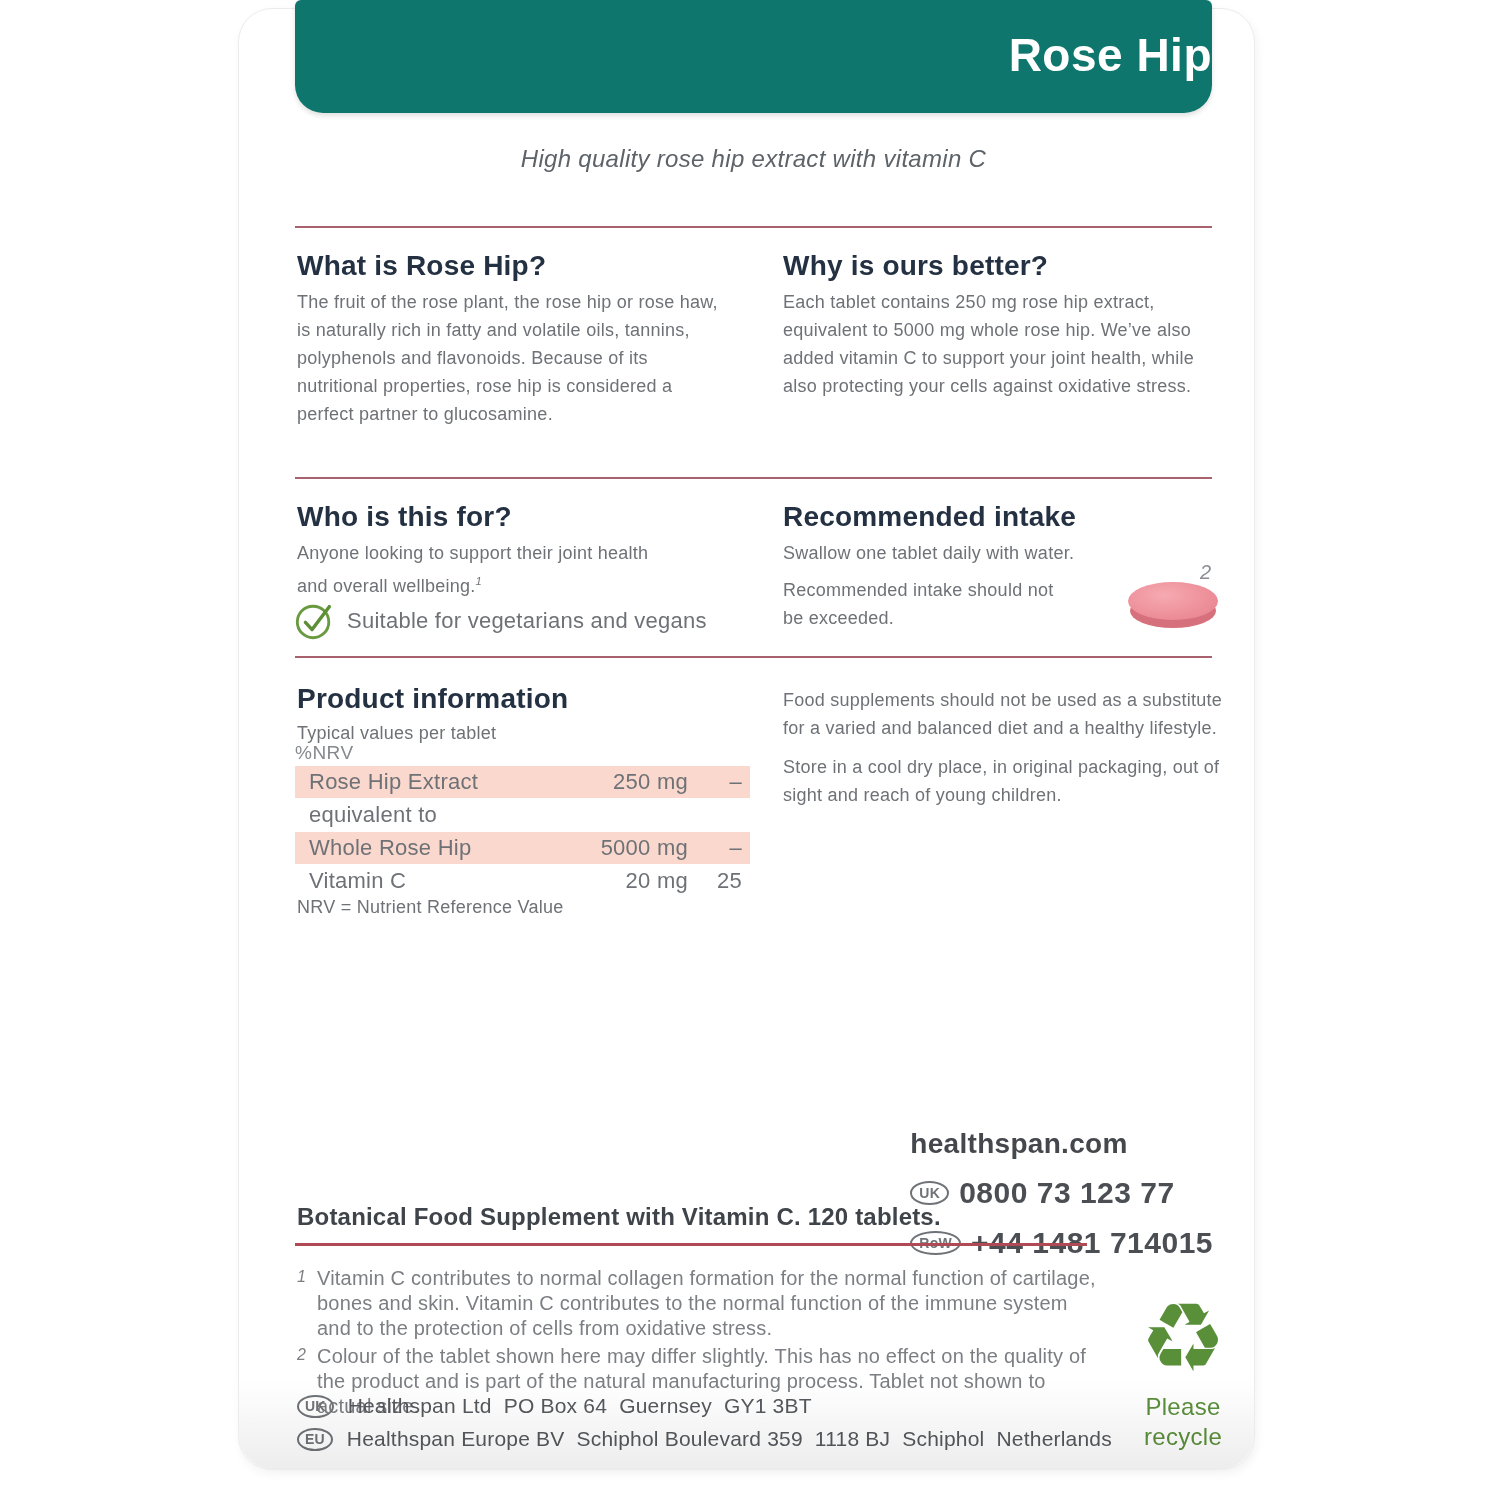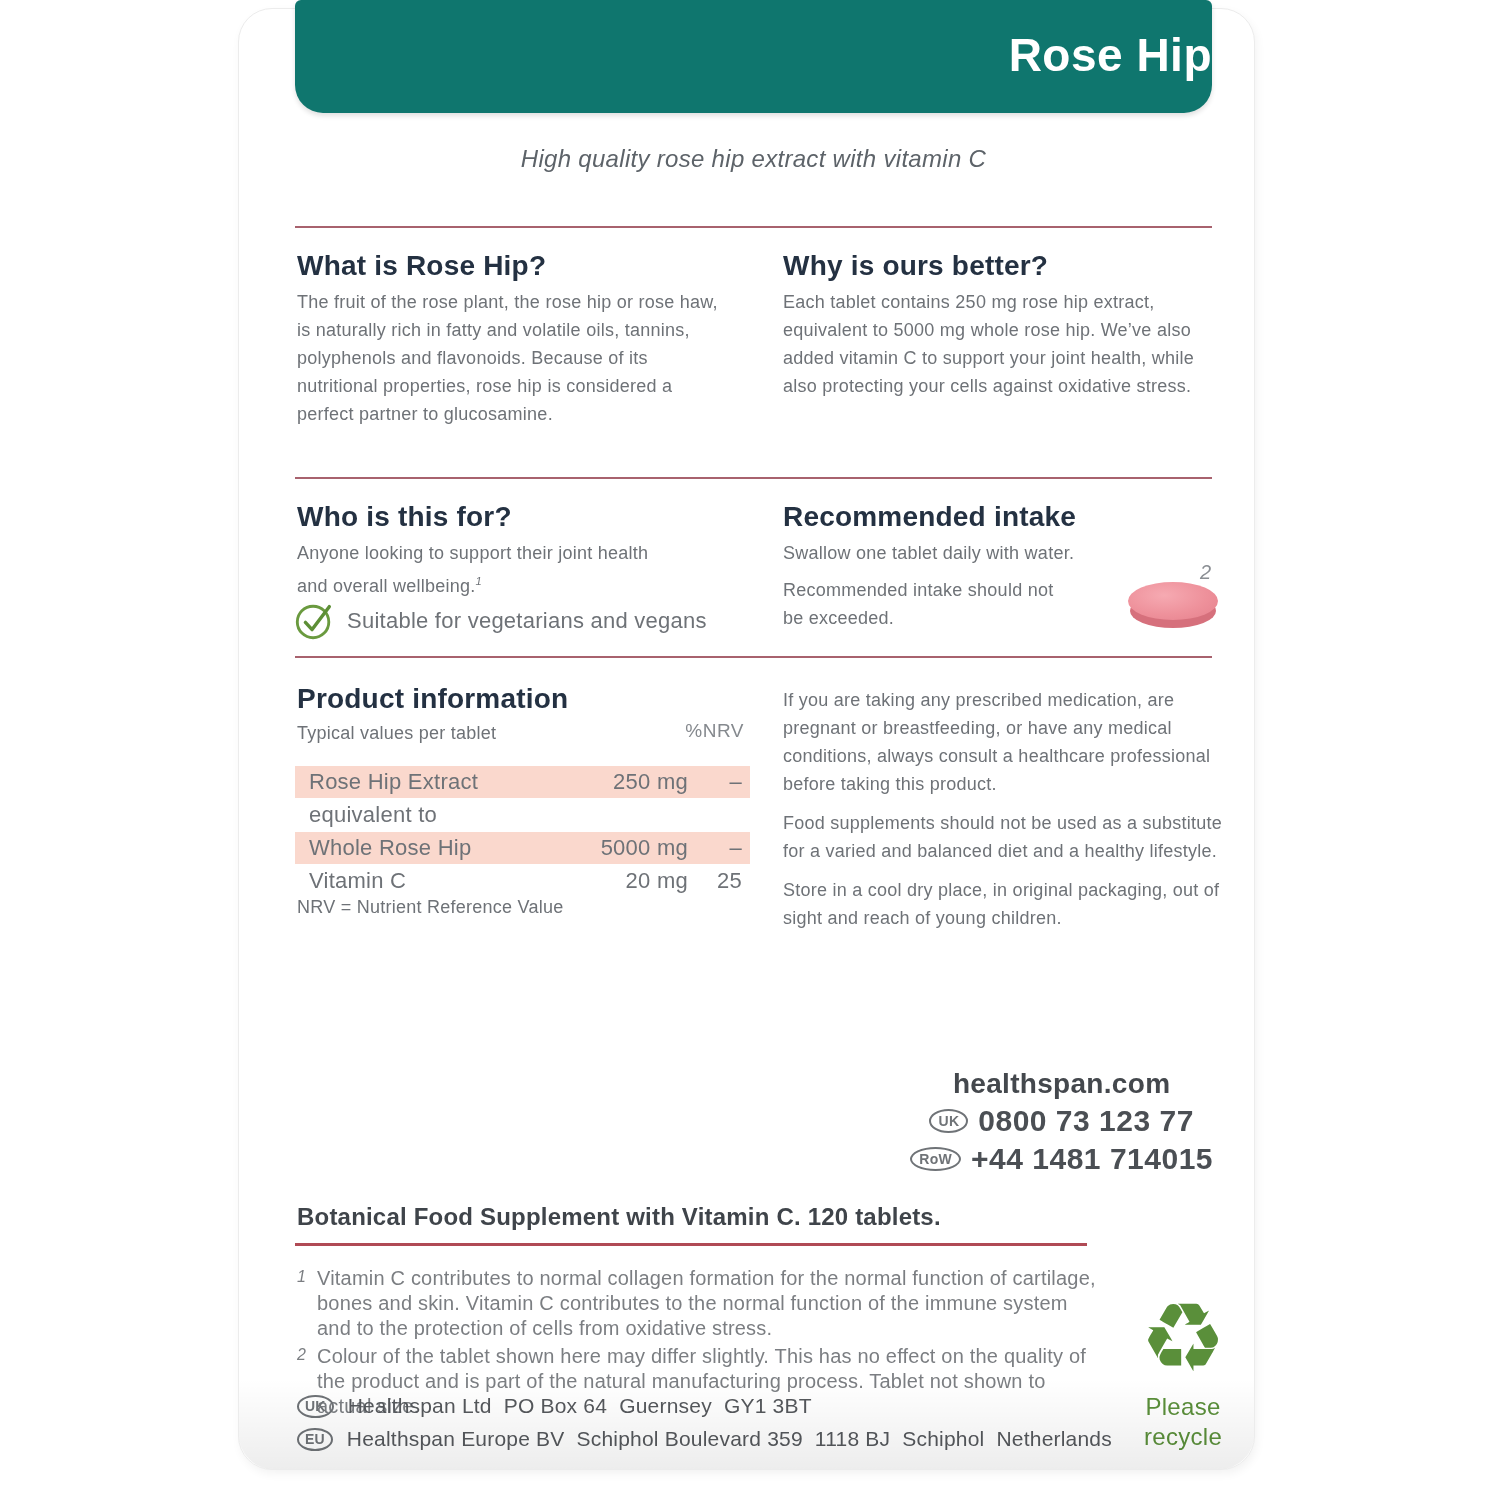--- a/index.html
+++ b/index.html
@@ -114,44 +114,44 @@
   }
   .tablet-ref {
     position: absolute; left: 1200px; top: 561px;
     font-size: 20px; font-style: italic; color: #8a8e93;
   }
 
   
   .product-heading    { position: absolute; left: 297px; top: 683px; }
   .product-subheading { position: absolute; left: 297px; top: 719px; }
   .nrv-header {
-    position: absolute; left: 295px; top: 720px; width: 455px;
-    text-align: right; color: #85898e; font-size: 19px; letter-spacing: 0.5px;
+    position: absolute; left: 295px; top: 742px; width: 455px;
+    color: #85898e; font-size: 19px; letter-spacing: 0.5px;
     padding-right: 6px;
   }
   .pi-table { position: absolute; left: 295px; top: 766px; width: 455px; }
   .pi-row {
     display: flex; align-items: center;
     height: 32px; margin-bottom: 1px;
     color: #6e7277; font-size: 22px; letter-spacing: 0.25px;
   }
   .pi-row.highlight { background: #fad8cd; }
   .pi-label  { flex: 1; padding-left: 14px; }
   .pi-amount { width: 112px; text-align: right; }
   .pi-nrv    { width: 62px; text-align: right; padding-right: 8px; }
   .nrv-note  { position: absolute; left: 297px; top: 893px; }
 
   
   .advisory { position: absolute; left: 783px; top: 686px; width: 442px; }
   .advisory p { margin-bottom: 11px; }
 
   
   .contact {
-    position: absolute; right: 287px; top: 1068px;
-    display: flex; flex-direction: column; align-items: center; gap: 4px;
+    position: absolute; right: 287px; top: 1128px;
+    display: flex; flex-direction: column; align-items: flex-start; gap: 16px;
   }
   .website { color: #44484d; font-size: 28px; font-weight: 700; letter-spacing: 0.3px; }
   .phone-row { display: flex; align-items: center; gap: 10px; }
   .phone { color: #4b4f54; font-size: 30px; font-weight: 700; letter-spacing: 0.5px; }
   .badge {
     display: inline-flex; align-items: center; justify-content: center;
     border: 2px solid #6f7377; border-radius: 50%;
     color: #6f7377; font-weight: 600;
     padding: 0 7px; height: 24px; min-width: 38px;
     font-size: 14px; letter-spacing: 0.3px;
@@ -276,21 +276,20 @@
     </div>
     <div class="pi-row">
       <span class="pi-label">Vitamin C</span>
       <span class="pi-amount">20 mg</span>
       <span class="pi-nrv">25</span>
     </div>
   </div>
   <div class="body-text nrv-note">NRV = Nutrient Reference Value</div>
 
   <div class="advisory body-text">
-    <p>If you are taking any prescribed medication, are pregnant or breastfeeding, or have any medical conditions, always consult a healthcare professional before taking this product.</p>
     <p>Food supplements should not be used as a substitute for a varied and balanced diet and a healthy lifestyle.</p>
     <p>Store in a cool dry place, in original packaging, out of sight and reach of young children.</p>
   </div>
 
   <div class="contact">
     <div class="website">healthspan.com</div>
     <div class="phone-row">
       <span class="badge">UK</span>
       <span class="phone">0800 73 123 77</span>
     </div>

